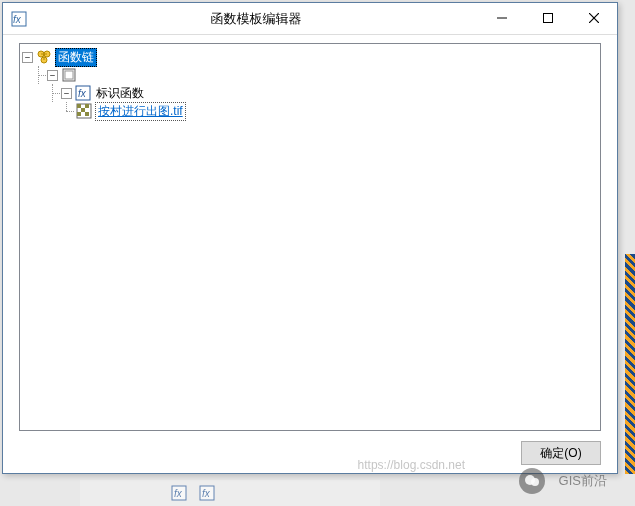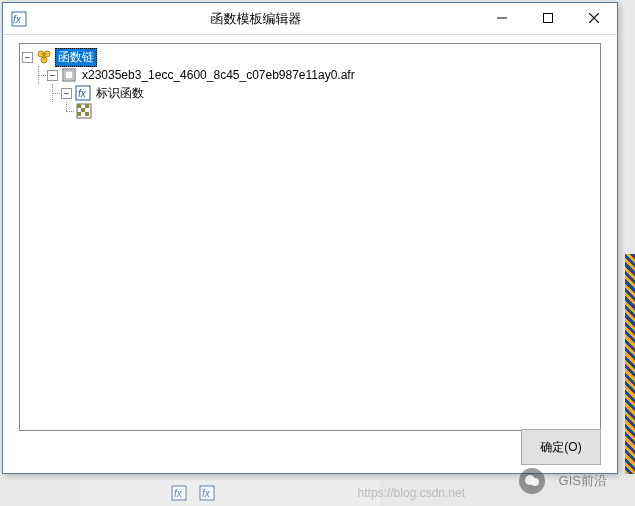--- a/index.html
+++ b/index.html
@@ -21,27 +21,27 @@
     .node-label { padding: 0 2px; }
     .node-label.selected { background: #0078d7; color: #fff; border: 1px dotted #000; }
     .node-label.link { color: #0066cc; text-decoration: underline; cursor: pointer; border: 1px dotted #555; padding: 0 2px;}
     .indent { display: inline-block; }
     .connector { display: inline-block; width: 14px; height: 18px; position: relative; }
     .connector::before { content: ''; position: absolute; left: 5px; top: 0; bottom: 9px; border-left: 1px dotted #999; }
     .connector::after { content: ''; position: absolute; left: 5px; top: 9px; width: 8px; border-top: 1px dotted #999; }
     .connector.mid::before { bottom: 0; }
     
     .button-bar { position: absolute; bottom: 8px; right: 16px; display: flex; gap: 6px; }
-    .dlg-btn { min-width: 80px; height: 36px; background: #e1e1e1; border: 1px solid #adadad; font-size: 12px; cursor: pointer; padding: 0 10px; }
+    .dlg-btn { min-width: 80px; height: 24px; background: #e1e1e1; border: 1px solid #adadad; font-size: 12px; cursor: pointer; padding: 0 10px; }
     
     .bg-stripe { position: absolute; right: 0; top: 254px; width: 10px; height: 220px; background: repeating-linear-gradient(45deg,#f5a623,#f5a623 3px,#1a4a8a 3px,#1a4a8a 6px); }
     .watermark { position: absolute; bottom: 12px; right: 28px; display: flex; align-items: center; gap: 14px; opacity: 0.85; }
     .wm-circle { width: 26px; height: 26px; border-radius: 50%; background: rgba(60,60,60,0.6); display: flex; align-items: center; justify-content: center; }
     .wm-text { font-size: 13px; color: rgba(70,70,70,0.7); }
-    .wm-url { position: absolute; bottom: 6px; right: 170px; font-size: 12px; color: rgba(150,150,150,0.55); }
+    .wm-url { position: absolute; bottom: 34px; right: 170px; font-size: 12px; color: rgba(150,150,150,0.55); }
     .bg-toolbar { position: absolute; bottom: 0; left: 80px; width: 300px; height: 26px; background: #f0f0f0; opacity: 0.7; display:flex; align-items:center; padding-left: 90px; gap: 8px;}
   </style>
 </head>
 <body>
 
 <div class="bg-stripe"></div>
 <div class="bg-toolbar">
   <span class="node-icon">
       <svg width="16" height="16">
         <rect x="1" y="1" width="14" height="14" fill="#fff" stroke="#2a5a9a"></rect>
@@ -103,21 +103,20 @@
       <div class="tree-node">
         <span class="indent" style="width:11px"></span>
         <span class="connector mid"></span>
         <span class="expander">−</span>
         <span class="node-icon">
             <svg width="16" height="16">
               <rect x="2" y="2" width="12" height="12" fill="#f0f0f0" stroke="#666"></rect>
               <rect x="4" y="4" width="8" height="8" fill="#fff" stroke="#999"></rect>
             </svg>
           </span>
-        <span class="node-label">x23035eb3_1ecc_4600_8c45_c07eb987e11ay0.afr</span>
       </div>
       <div class="tree-node">
         <span class="indent" style="width:11px"></span>
         <span class="indent" style="width:14px"></span>
         <span class="connector mid"></span>
         <span class="expander">−</span>
         <span class="node-icon">
             <svg width="16" height="16">
               <rect x="1" y="1" width="14" height="14" fill="#fff" stroke="#2a5a9a"></rect>
               <text x="3" y="12" font-size="10" font-style="italic" fill="#2a5a9a">fx</text>
@@ -133,20 +132,21 @@
         <span class="node-icon">
             <svg width="16" height="16">
               <rect x="1" y="1" width="14" height="14" fill="#fff" stroke="#666"></rect>
               <rect x="1" y="1" width="4" height="4" fill="#8a8a40"></rect>
               <rect x="9" y="1" width="4" height="4" fill="#8a8a40"></rect>
               <rect x="5" y="5" width="4" height="4" fill="#8a8a40"></rect>
               <rect x="1" y="9" width="4" height="4" fill="#8a8a40"></rect>
               <rect x="9" y="9" width="4" height="4" fill="#8a8a40"></rect>
             </svg>
           </span>
+        <span class="node-label link">按村进行出图.tif</span>
       </div>
     </div>
   </div>
 
   <div class="button-bar">
     <button class="dlg-btn">确定(O)</button>
   </div>
 </div>
 
 <div class="wm-url">https://blog.csdn.net</div>

